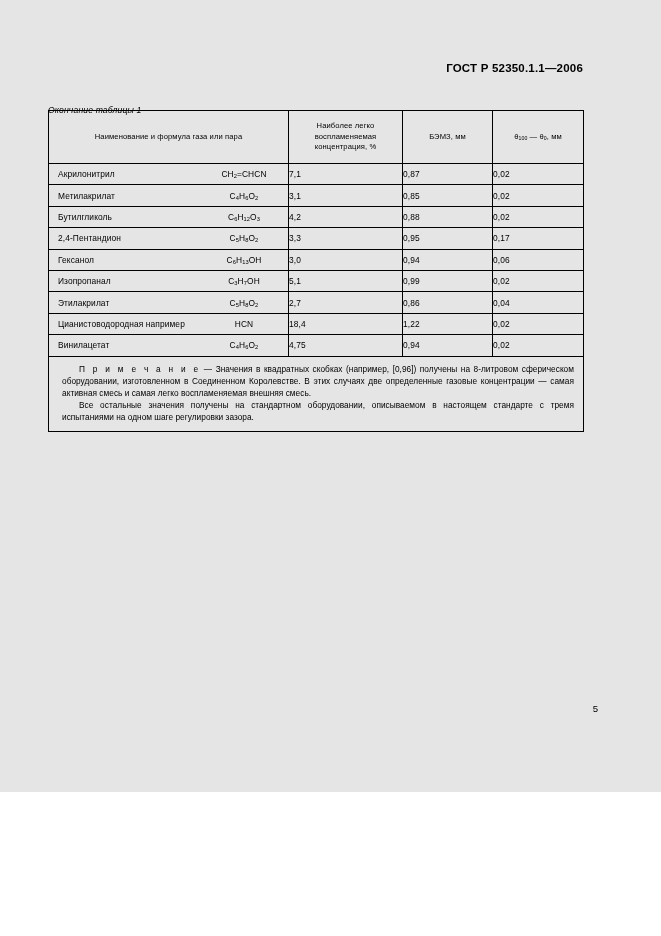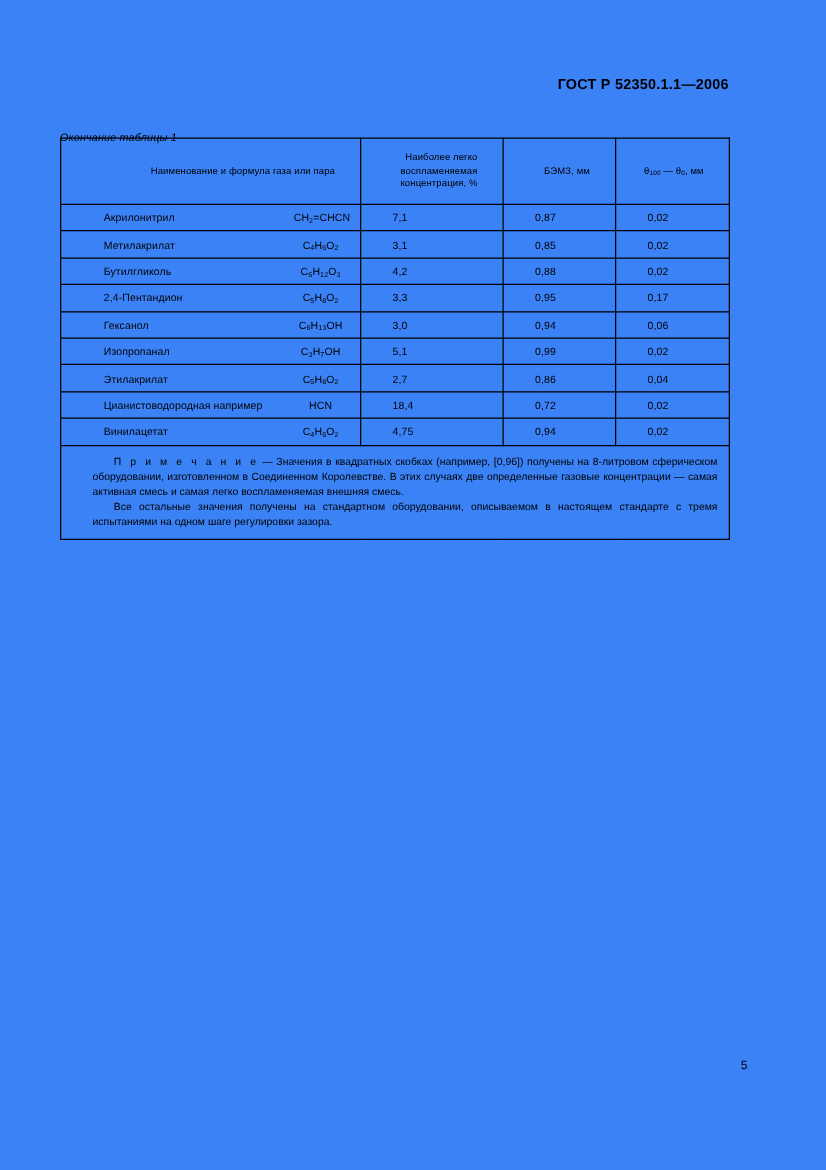--- a/index.html
+++ b/index.html
@@ -13,22 +13,22 @@
     position: relative;
     font-family: "Liberation Sans", sans-serif;
     color: #000000;
     overflow: hidden;
   }
 
   .page {
     position: absolute;
     left: 0; top: 0;
     width: 661px;
-    height: 936px;
-    background: #3b82f6;
+    height: 792px;
+    background: #e5e5e5;
   }
 
   
   .doc-header {
     position: absolute;
     right: 78px;
     top: 62px;
     font-size: 11.5px;
     font-weight: bold;
     letter-spacing: 0.2px;
@@ -64,38 +64,37 @@
     border: 0.9px solid #000000;
     padding: 0;
     vertical-align: middle;
     font-weight: normal;
   }
 
   
   tr.thead-row td {
     height: 48px;
     border-bottom-width: 1.6px;
-    text-align: right;
+    text-align: center;
     font-size: 7.6px;
     line-height: 10.5px;
     letter-spacing: 0.1px;
-    padding: 2px 20px;
+    padding: 2px 3px;
   }
 
   .col-name   { width: 240px; }
   .col-conc   { width: 114px; }
   .col-bemz   { width: 90px;  }
   .col-theta  { width: 91px;  }
 
   
   tr.data-row td {
     height: 20.4px;
     font-size: 8.4px;
     letter-spacing: 0.1px;
-    padding-left: 25px;
   }
   td.c-num {
     text-align: left;
   }
 
   
   .namecell-inner {
     display: flex;
     align-items: center;
     width: 100%;
@@ -115,21 +114,21 @@
 
   sub {
     font-size: 0.68em;
     vertical-align: -0.22em;
     line-height: 0;
   }
 
   
   tr.note-row td {
     border-top-width: 1.6px;
-    padding: 6px 9px 7px 25px;
+    padding: 6px 9px 7px 13px;
     font-size: 8.3px;
     line-height: 12.2px;
     text-align: justify;
     letter-spacing: 0.02px;
   }
   .note-p {
     margin: 0;
     text-indent: 17px;
   }
   .note-label {
@@ -257,21 +256,21 @@
         </tr>
 
         <tr class="data-row">
           <td>
             <div class="namecell-inner">
               <span class="nm">Цианистоводородная например</span>
               <span class="fm">HCN</span>
             </div>
           </td>
           <td class="c-num">18,4</td>
-          <td class="c-num">0,72</td>
+          <td class="c-num">1,22</td>
           <td class="c-num">0,02</td>
         </tr>
 
         <tr class="data-row">
           <td>
             <div class="namecell-inner">
               <span class="nm">Винилацетат</span>
               <span class="fm">C<sub>4</sub>H<sub>6</sub>O<sub>2</sub></span>
             </div>
           </td>

